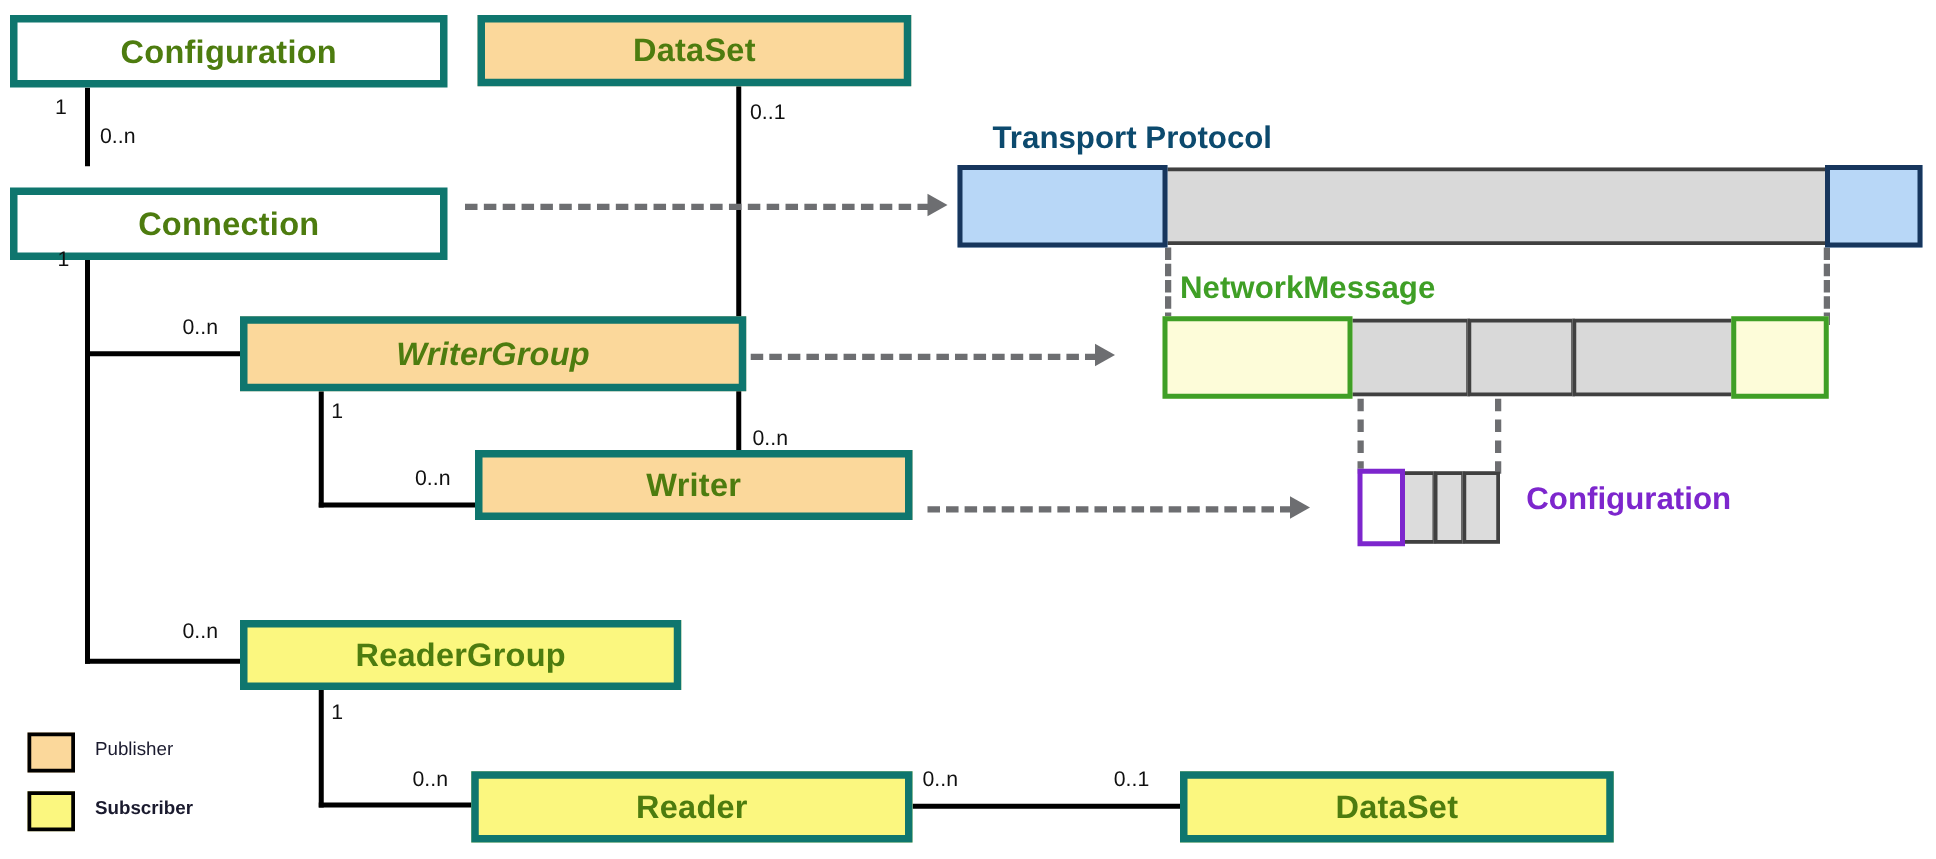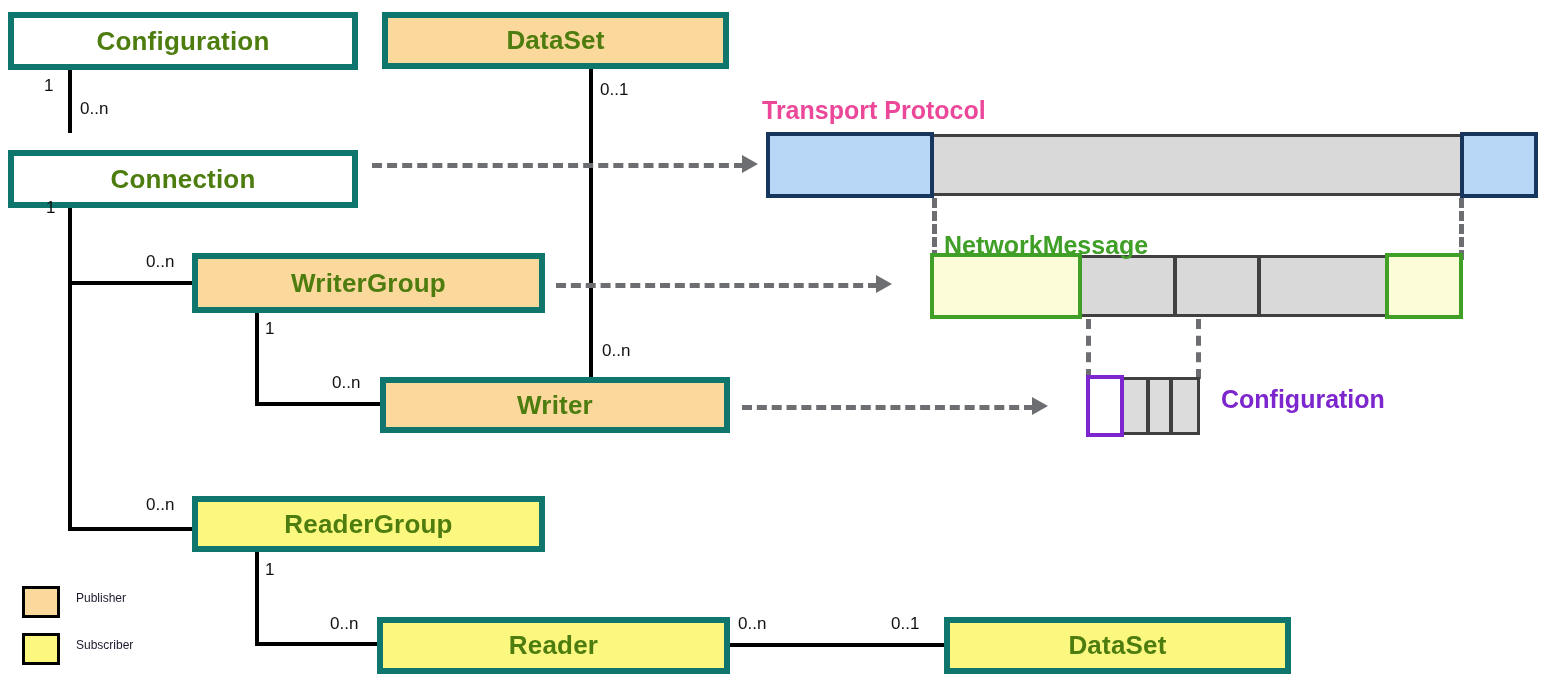--- a/index.html
+++ b/index.html
@@ -54,44 +54,44 @@
   .nm-gray{background:#d9d9d9;border:3px solid #404040;}
 
   .dsm-purple{background:#ffffff;border:4px solid #7d26cd;}
   .dsm-gray{background:#dcdcdc;border:3px solid #404040;}
 
   
   .vdash{position:absolute;width:0;border-left:5px dashed #6d6e71;z-index:3;}
 
   
   .legend-swatch{position:absolute;box-sizing:border-box;border:3px solid #000;z-index:6;}
-  .legend-label{position:absolute;font-size:12px;color:#1a1a2e;z-index:6;white-space:nowrap;}
+  .legend-label{position:absolute;font-size:15px;color:#1a1a2e;z-index:6;white-space:nowrap;}
 </style>
 </head>
 <body>
 
 <div id="stage">
 
   <div class="uml-box fill-white" style="left:8px;top:12px;width:350px;height:58px;">
     <span>Configuration</span>
   </div>
 
   <div class="uml-box fill-pub" style="left:382px;top:12px;width:347px;height:57px;">
     <span>DataSet</span>
   </div>
 
   <div class="uml-box fill-white" style="left:8px;top:133px;width:350px;height:58px;margin-top:17px;">
     <span>Connection</span>
   </div>
 
-  <div class="uml-box fill-pub" style="left:192px;top:253px;width:353px;height:60px;">
+  <div class="uml-box fill-pub" style="left:192px;top:253px;width:405px;height:60px;font-style:italic;">
     <span>WriterGroup</span>
   </div>
 
-  <div class="uml-box fill-pub" style="left:380px;top:377px;width:350px;height:56px;">
+  <div class="uml-box fill-pub" style="left:380px;top:360px;width:350px;height:56px;">
     <span>Writer</span>
   </div>
 
   <div class="uml-box fill-sub" style="left:377px;top:617px;width:353px;height:57px;">
     <span>Reader</span>
   </div>
 
   <div class="uml-box fill-sub" style="left:192px;top:496px;width:353px;height:56px;">
     <span>ReaderGroup</span>
   </div>
@@ -145,30 +145,30 @@
 
   <div class="dash-arrow" style="left:372px;top:163px;width:372px;"></div>
   <div class="arrow-head" style="left:742px;top:155px;"></div>
 
   <div class="dash-arrow" style="left:556px;top:283px;width:322px;"></div>
   <div class="arrow-head" style="left:876px;top:275px;"></div>
 
   <div class="dash-arrow" style="left:742px;top:405px;width:292px;"></div>
   <div class="arrow-head" style="left:1032px;top:397px;"></div>
 
-  <div class="layer-title" style="left:762px;top:96px;color:#ec4899;">Transport Protocol</div>
+  <div class="layer-title" style="left:794px;top:96px;color:#0c4a6e;">Transport Protocol</div>
 
   <div class="cell tp-gray" style="left:930px;top:134px;width:534px;height:62px;"></div>
   <div class="cell tp-blue" style="left:766px;top:132px;width:168px;height:66px;"></div>
   <div class="cell tp-blue" style="left:1460px;top:132px;width:78px;height:66px;"></div>
 
   <div class="vdash" style="left:932px;top:198px;height:62px;"></div>
   <div class="vdash" style="left:1459px;top:198px;height:62px;"></div>
 
-  <div class="layer-title" style="left:944px;top:231px;color:#3f9f26;">NetworkMessage</div>
+  <div class="layer-title" style="left:944px;top:216px;color:#3f9f26;">NetworkMessage</div>
 
   <div class="cell nm-gray" style="left:1078px;top:255px;width:98px;height:62px;"></div>
   <div class="cell nm-gray" style="left:1174px;top:255px;width:86px;height:62px;"></div>
   <div class="cell nm-gray" style="left:1258px;top:255px;width:130px;height:62px;"></div>
   <div class="cell nm-yellow" style="left:930px;top:253px;width:152px;height:66px;"></div>
   <div class="cell nm-yellow" style="left:1385px;top:253px;width:78px;height:66px;"></div>
 
   <div class="vdash" style="left:1086px;top:319px;height:60px;"></div>
   <div class="vdash" style="left:1196px;top:319px;height:60px;"></div>
 
@@ -176,15 +176,15 @@
   <div class="cell dsm-gray" style="left:1147px;top:377px;width:25px;height:58px;"></div>
   <div class="cell dsm-gray" style="left:1170px;top:377px;width:30px;height:58px;"></div>
   <div class="cell dsm-purple" style="left:1086px;top:375px;width:38px;height:62px;"></div>
 
   <div class="layer-title" style="left:1221px;top:385px;color:#7d26cd;">Configuration</div>
 
   <div class="legend-swatch fill-pub" style="left:22px;top:586px;width:38px;height:32px;"></div>
   <div class="legend-label" style="left:76px;top:591px;">Publisher</div>
 
   <div class="legend-swatch fill-sub" style="left:22px;top:633px;width:38px;height:32px;"></div>
-  <div class="legend-label" style="left:76px;top:638px;">Subscriber</div>
+  <div class="legend-label" style="left:76px;top:638px;font-weight:bold;">Subscriber</div>
 
 </div>
 
 </body></html>

